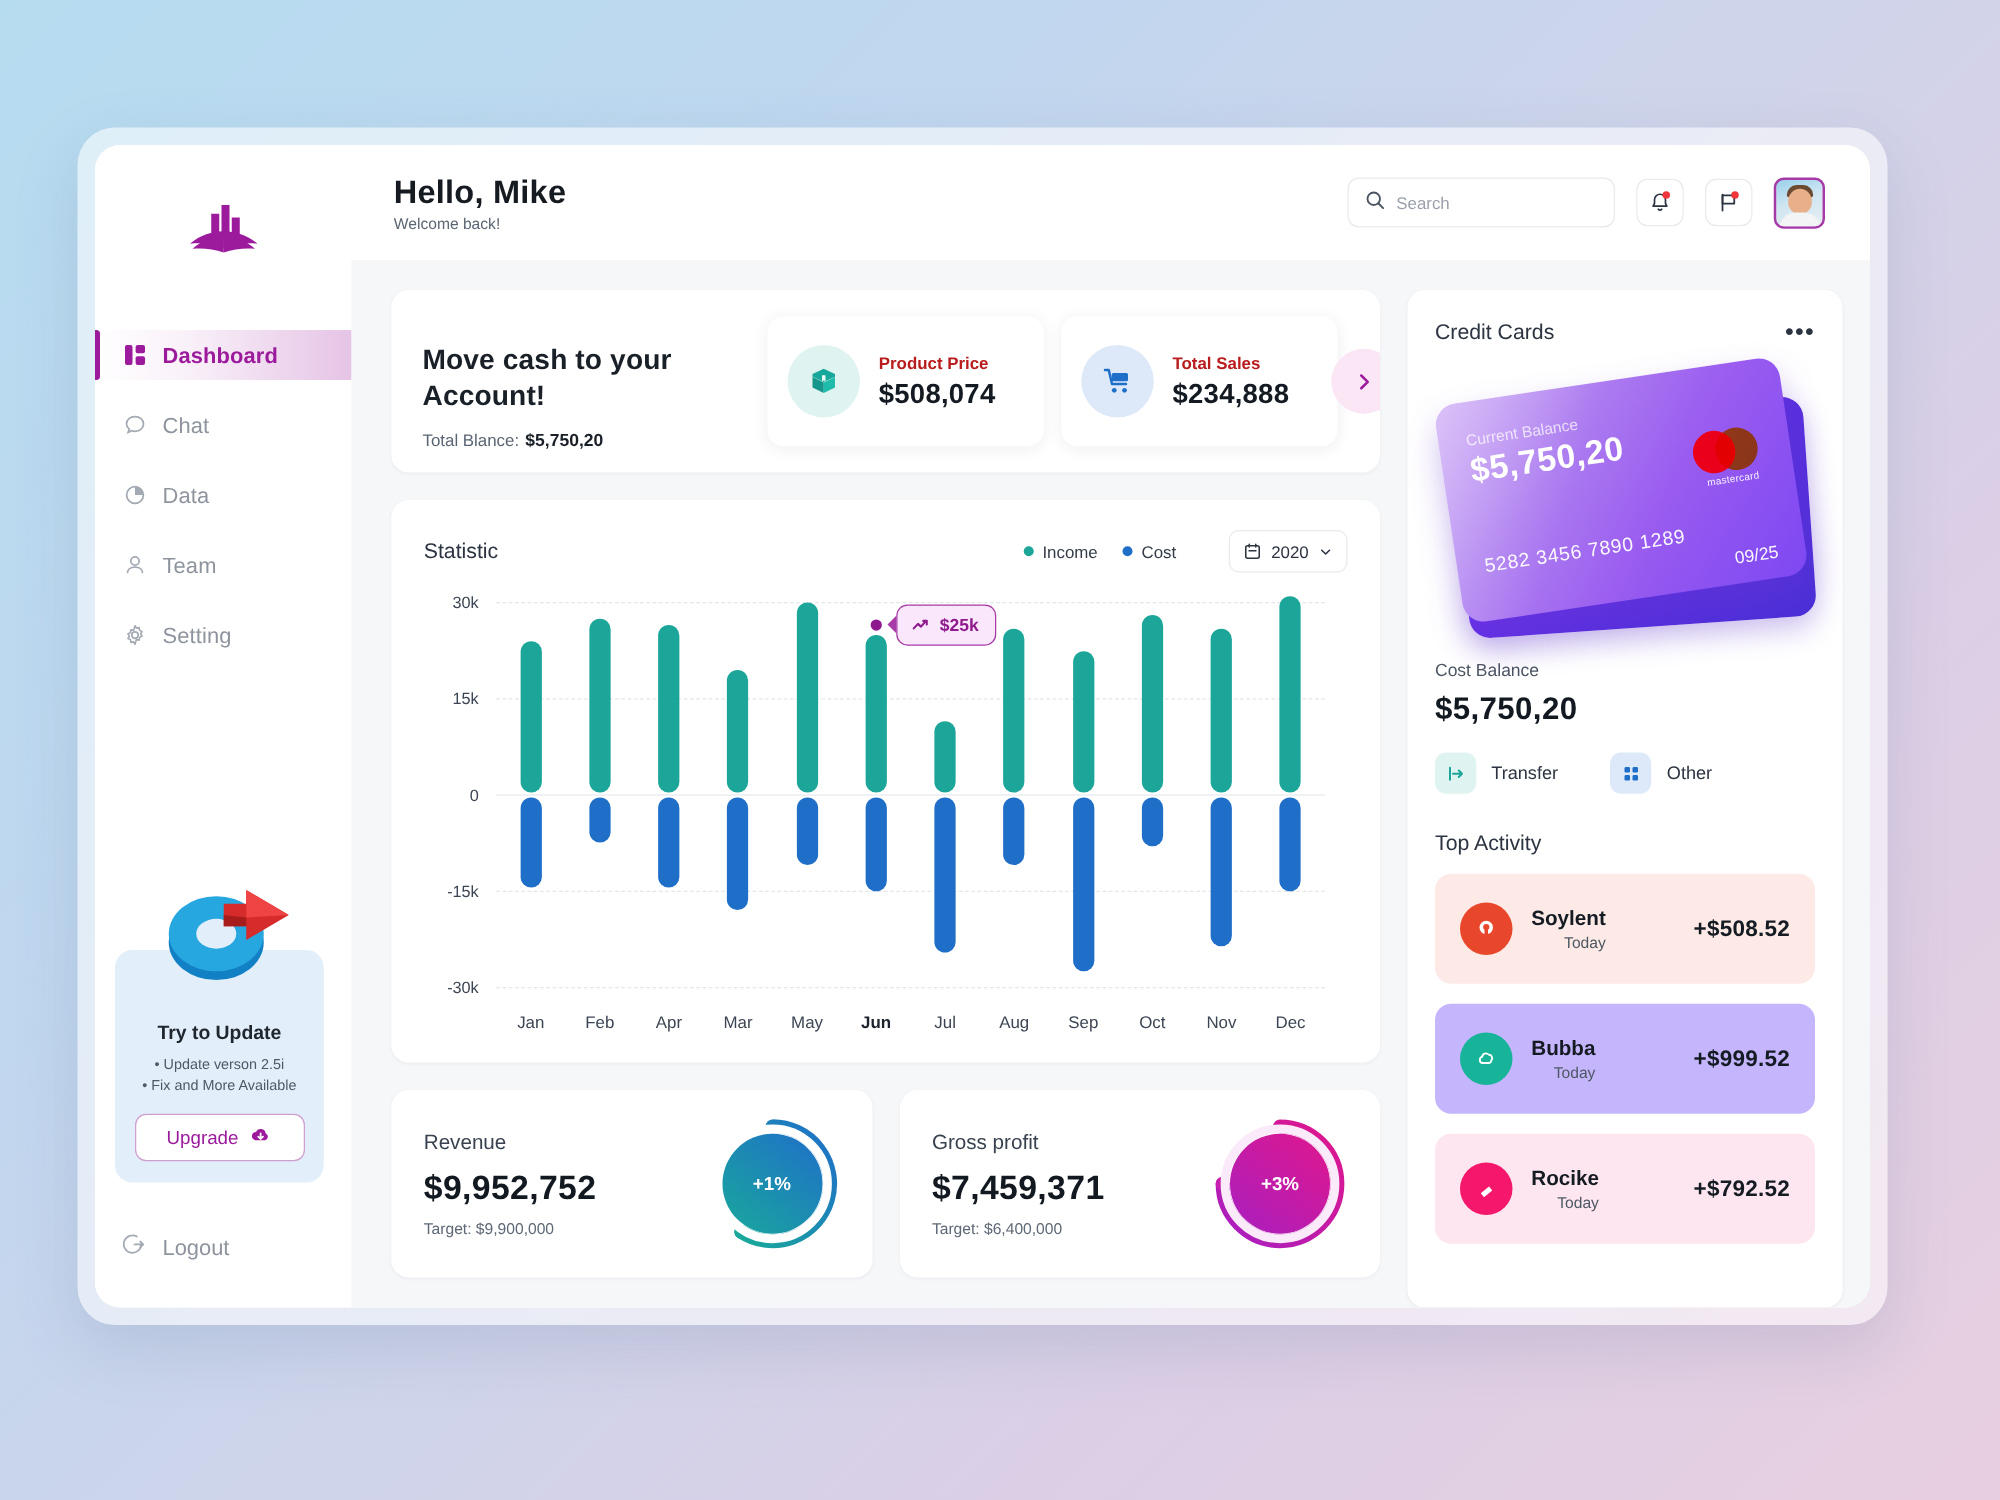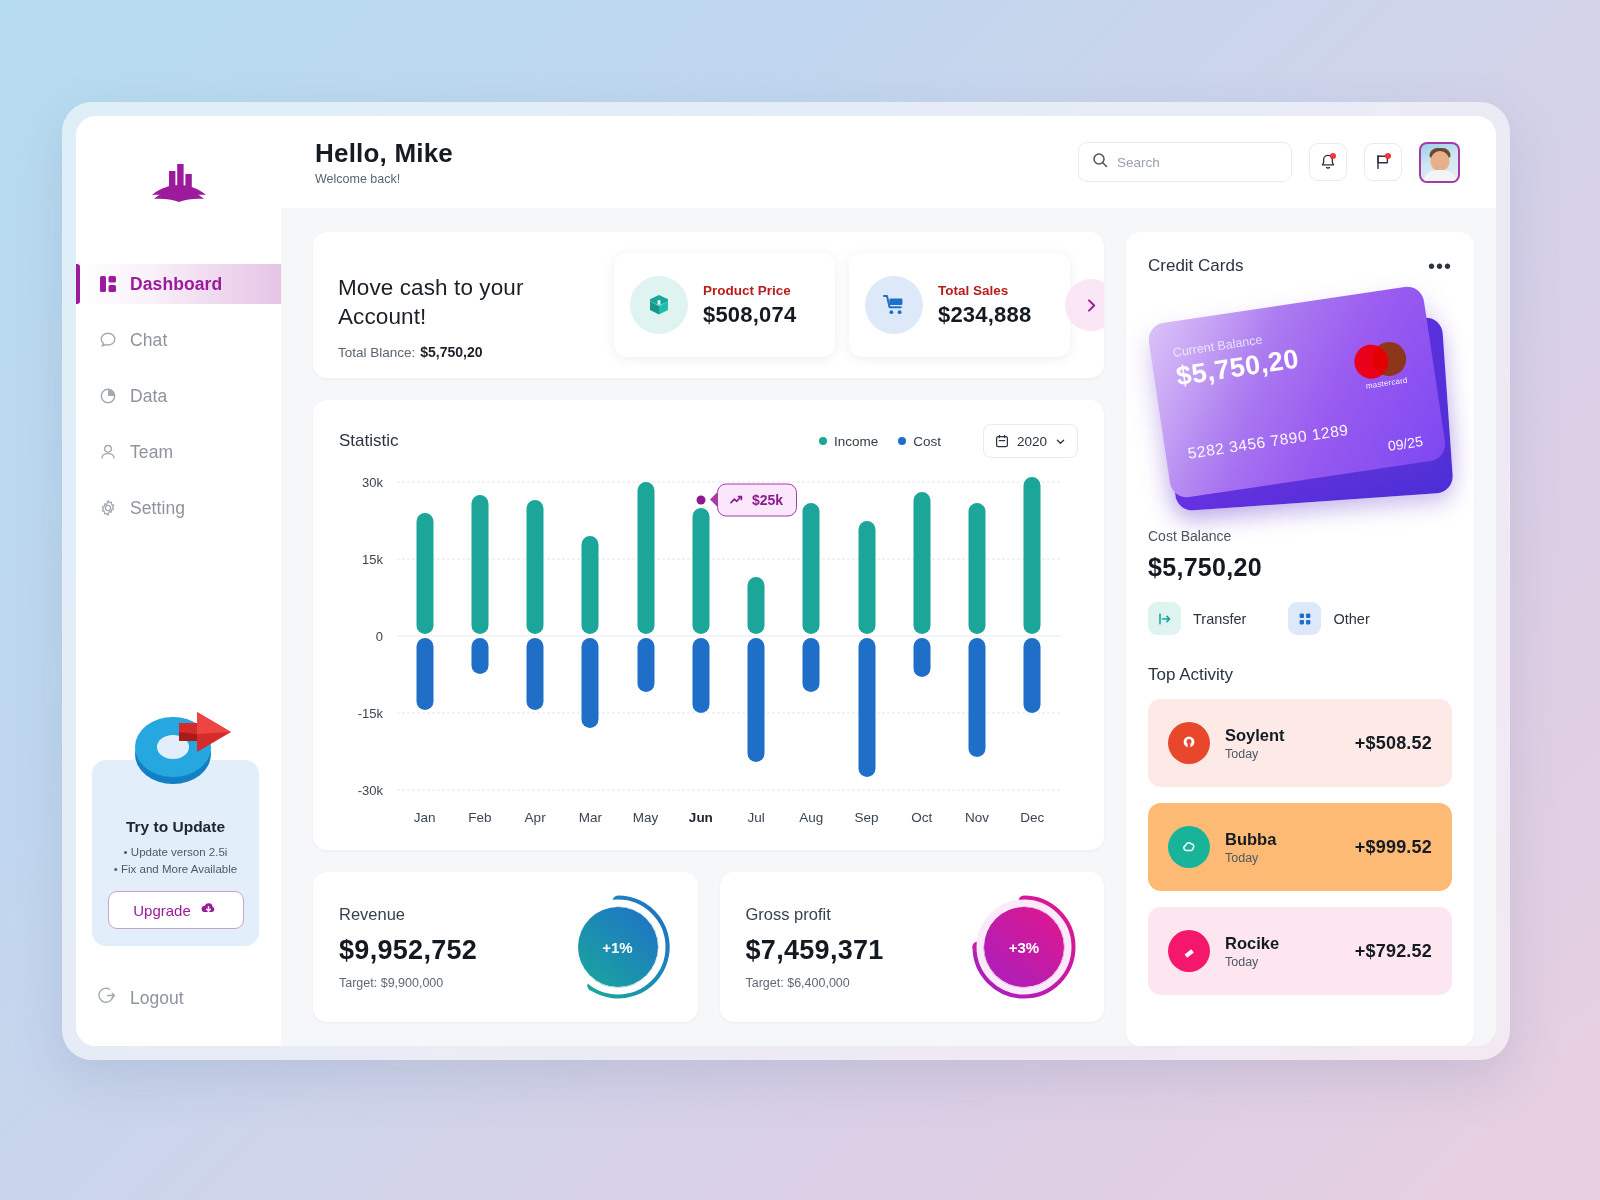--- a/index.html
+++ b/index.html
@@ -114,21 +114,21 @@
     padding: 24px 22px 0 32px; min-height: 0; overflow: hidden;
   }
   #col-left { flex: 1; display: flex; flex-direction: column; gap: 22px; min-width: 0; }
   #col-right { width: 348px; flex: 0 0 348px; }
 
   .card { background:#fff; border-radius: 14px; box-shadow: 0 1px 3px rgba(30,40,60,0.05); }
 
   
   #cash-card { height: 146px; display: flex; align-items: center; padding: 0 0 0 25px; position: relative; overflow: hidden; }
   #cash-left { width: 262px; flex: 0 0 262px; }
-  #cash-title { font-size: 22.5px; font-weight: 400; color: #1a2028; line-height: 29px; letter-spacing: .1px; margin-top: 22px; }
+  #cash-title { font-size: 22.5px; font-weight: 700; color: #1a2028; line-height: 29px; letter-spacing: .1px; margin-top: 22px; }
   #cash-bal { margin-top: 13px; font-size: 13.5px; color: #5a6472; }
   #cash-bal b { color: #1a2028; font-size: 14px; margin-left: 5px; }
   .mini-stat {
     height: 104px; flex: 1; background:#fff; border-radius: 13px;
     box-shadow: 0 2px 12px rgba(40,55,90,0.08);
     display: flex; align-items: center; gap: 15px; padding: 0 16px; margin-left: 14px;
   }
   .mini-ico { width: 58px; height: 58px; border-radius: 50%; display:flex; align-items:center; justify-content:center; flex:0 0 58px; }
   .mini-label { font-size: 13.5px; color: #b91c1c; font-weight: bold; }
   .mini-value { font-size: 22px; font-weight: 700; color: #141a21; margin-top: 4px; letter-spacing:.2px; }
@@ -228,21 +228,21 @@
   #mc-circles span { position: absolute; top: 0; width: 34px; height: 34px; border-radius: 50%; }
   #mc-name { font-size: 8px; color: rgba(255,255,255,.92); margin-top: 2px; letter-spacing: .2px; }
 
   #tb-label { font-size: 14px; color: #4c5663; margin-top: 6px; }
   #tb-amount { font-size: 25px; font-weight: 700; color: #131920; margin-top: 9px; letter-spacing: .3px; }
   #actions { display: flex; gap: 42px; margin-top: 20px; }
   .act { display: flex; align-items: center; gap: 12px; cursor: pointer; }
   .act-ico { width: 33px; height: 33px; border-radius: 9px; display:flex; align-items:center; justify-content:center; flex:0 0 33px; }
   .act-lbl { font-size: 14.5px; color: #2b3440; }
   #ta-title { font-size: 17px; color: #2b3440; margin-top: 30px; }
-  #activity-list { margin-top: 14px; display: flex; flex-direction: column; gap: 16px; }
+  #activity-list { margin-top: 14px; display: flex; flex-direction: column; gap: 16px; text-align: right; }
   .act-row {
     height: 88px; border-radius: 13px; display: flex; align-items: center;
     padding: 0 20px; gap: 15px; flex: 0 0 88px;
   }
   .act-av { width: 42px; height: 42px; border-radius: 50%; display:flex; align-items:center; justify-content:center; flex:0 0 42px; }
   .act-name { font-size: 16.5px; font-weight: 700; color: #151b23; }
   .act-time { font-size: 12.5px; color: #4e5864; margin-top: 2px; }
   .act-amt { margin-left: auto; font-size: 18px; font-weight: 700; color: #151b23; letter-spacing: .2px; }
 </style>
 </head>
@@ -666,21 +666,21 @@
                       <path d="M10.6 12.4h2.8v6.4h-2.8z" fill="#e8472c"></path>
                     </svg>
               </span>
               <div>
                 <div class="act-name">Soylent</div>
                 <div class="act-time">Today</div>
               </div>
               <div class="act-amt">+$508.52</div>
             </div>
 
-            <div class="act-row" style="background:#fdba74">
+            <div class="act-row" style="background:#c4b5fd">
               <span class="act-av" style="background:#17b49a">
                 <svg width="24" height="24" viewBox="0 0 24 24">
                       <circle cx="12" cy="12" r="9.6" fill="#17b49a"></circle>
                       <path d="M9 15.4a2.5 2.5 0 0 1-.3-4.9A3 3 0 0 1 14 8.8a2.6 2.6 0 0 1 2.1 4.3 2.4 2.4 0 0 1-1.7 2.3z" fill="none" stroke="#fff" stroke-width="1.5" stroke-linejoin="round"></path>
                     </svg>
               </span>
               <div>
                 <div class="act-name">Bubba</div>
                 <div class="act-time">Today</div>
               </div>

